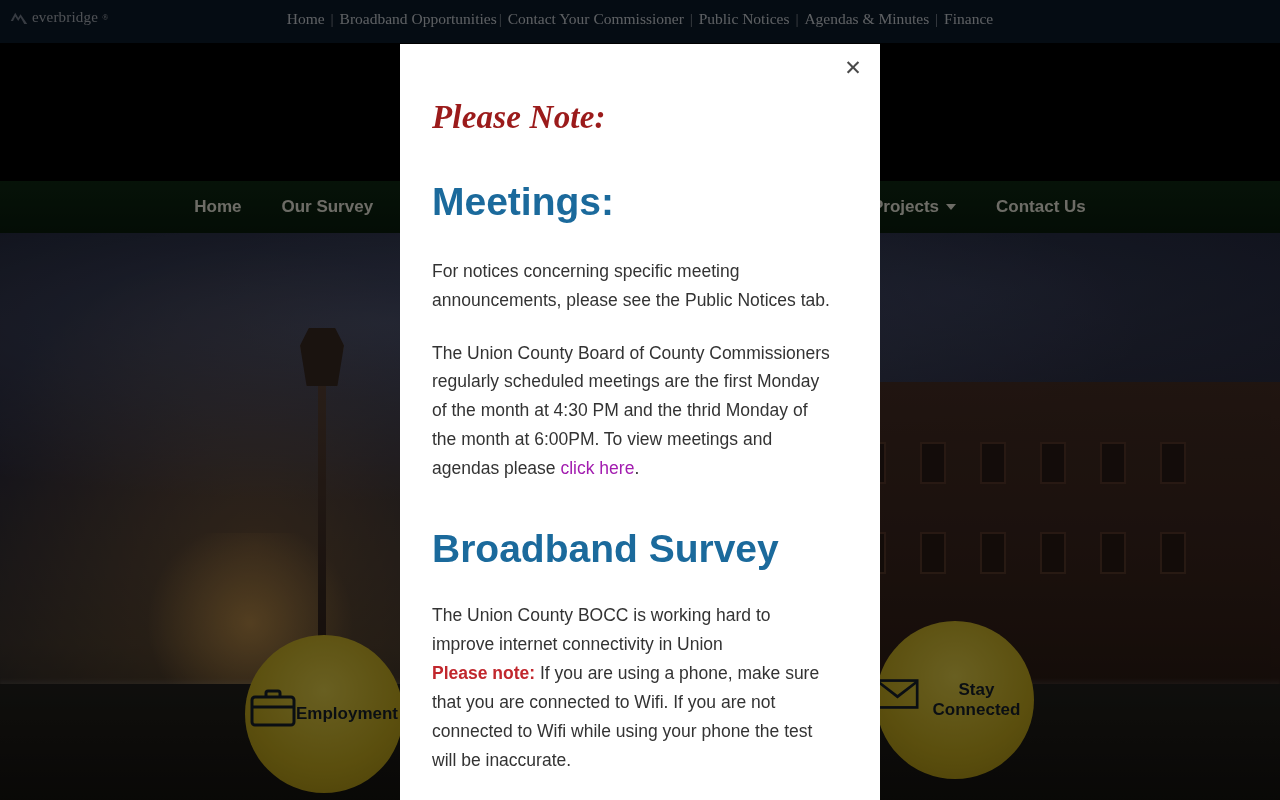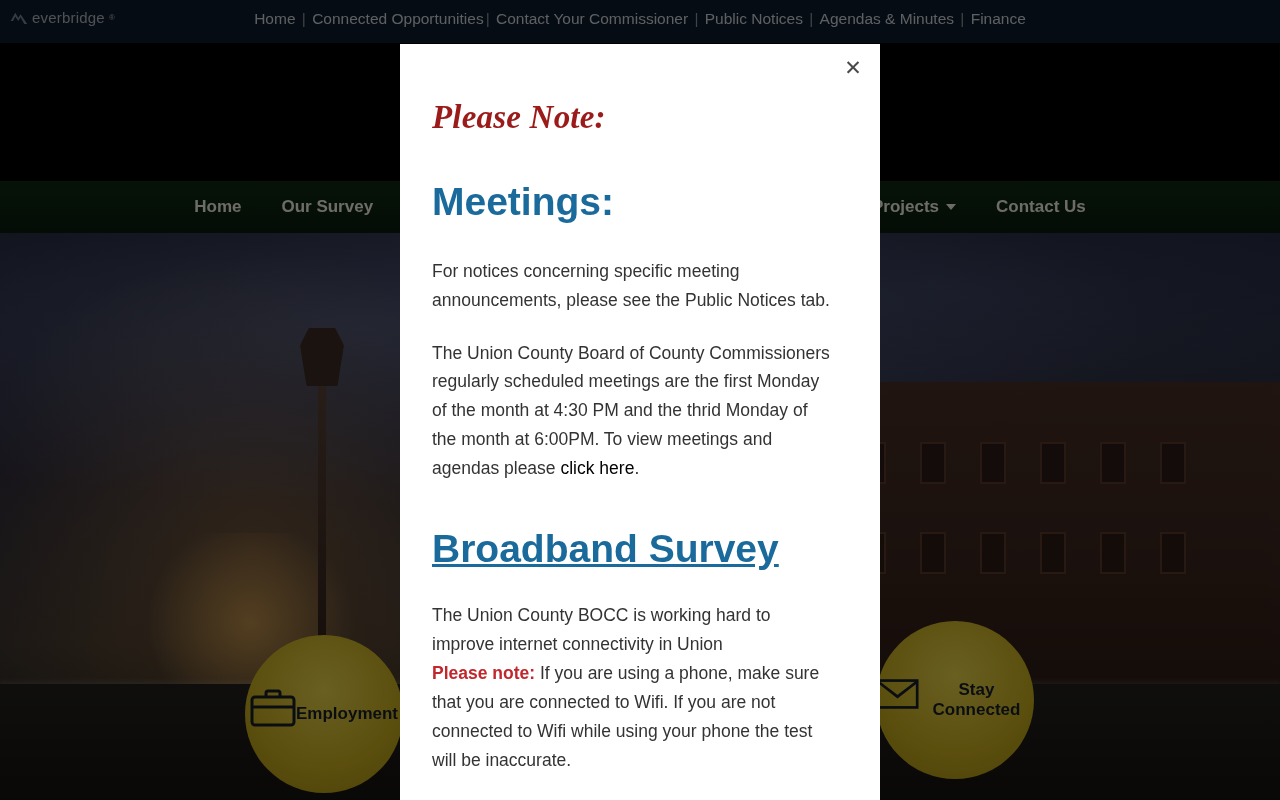--- a/index.html
+++ b/index.html
@@ -18,20 +18,21 @@
   }
 
   
   .topbar {
     position: relative;
     height: 43px;
     background: #0d1b2a;
     display: flex;
     align-items: center;
     color: #d9dde2;
+    font-family: Liberation Serif, serif;
   }
   .everbridge {
     position: absolute; left: 10px; top: 9px;
     display: flex; align-items: center; gap: 4px;
     opacity: .85;
   }
   .eb-mark { width: 18px; height: 16px; }
   .eb-text {
     font-size: 15px; color: #c9ced6; letter-spacing: .2px;
   }
@@ -211,42 +212,42 @@
     color: #9b1b1b;
     margin-bottom: 26px;
     letter-spacing: .2px;
   }
   .m-h2 {
     font-size: 39px;
     font-weight: 700;
     color: #1b6a9c;
     margin: 0 0 22px 0;
   }
-  .m-h2.broadband { margin-top: 34px; margin-bottom: 20px; text-decoration: underline; }
+  .m-h2.broadband { margin-top: 34px; margin-bottom: 20px; }
   .m-p { margin-bottom: 24px; }
   .m-p.tight { margin-bottom: 0; }
-  .m-link { color: #000000; text-decoration: none; }
+  .m-link { color: #a21caf; text-decoration: none; }
   .m-strong-red { color: #c1272d; font-weight: 700; }
 </style>
 </head>
 <body>
 
 <div id="page">
 
   <div class="topbar">
     <div class="everbridge">
       <svg class="eb-mark" viewBox="0 0 24 20">
         <path d="M1 14 L7 3 L11 10 L14 5 L23 18 L19 18 L14 9 L11 14 L7 8 L4 14 Z" fill="#8d97a5"></path>
       </svg>
       <span class="eb-text">everbridge</span>
         <span class="eb-reg">®</span>
     </div>
 
     <div class="toplinks">
-      <a href="#">Home</a><span class="sep"> | </span><a href="#">Connected Opportunities</a><span class="sep">| </span><a href="#">Contact Your Commissioner</a><span class="sep"> | </span><a href="#">Public Notices</a><span class="sep"> | </span><a href="#">Agendas &amp; Minutes</a><span class="sep"> | </span><a href="#">Finance</a>
+      <a href="#">Home</a><span class="sep"> | </span><a href="#">Broadband Opportunities</a><span class="sep">| </span><a href="#">Contact Your Commissioner</a><span class="sep"> | </span><a href="#">Public Notices</a><span class="sep"> | </span><a href="#">Agendas &amp; Minutes</a><span class="sep"> | </span><a href="#">Finance</a>
     </div>
   </div>
 
   <div class="logoband">
     <div class="logo-center">
       <svg class="county-logo" viewBox="0 0 150 84">
         <path d="M15 46 Q55 10 110 22 Q135 28 145 40 L145 44 Q100 30 60 44 Q35 52 15 52 Z" fill="#e9e6d8"></path>
         <circle cx="85" cy="30" r="13" fill="#e9c23c"></circle>
         <path d="M10 56 Q60 42 145 52 L145 60 Q60 52 10 64 Z" fill="#2f7d3f"></path>
         <path d="M8 66 Q60 56 145 64 L145 74 Q60 66 8 78 Z" fill="#1f5f8b"></path>

